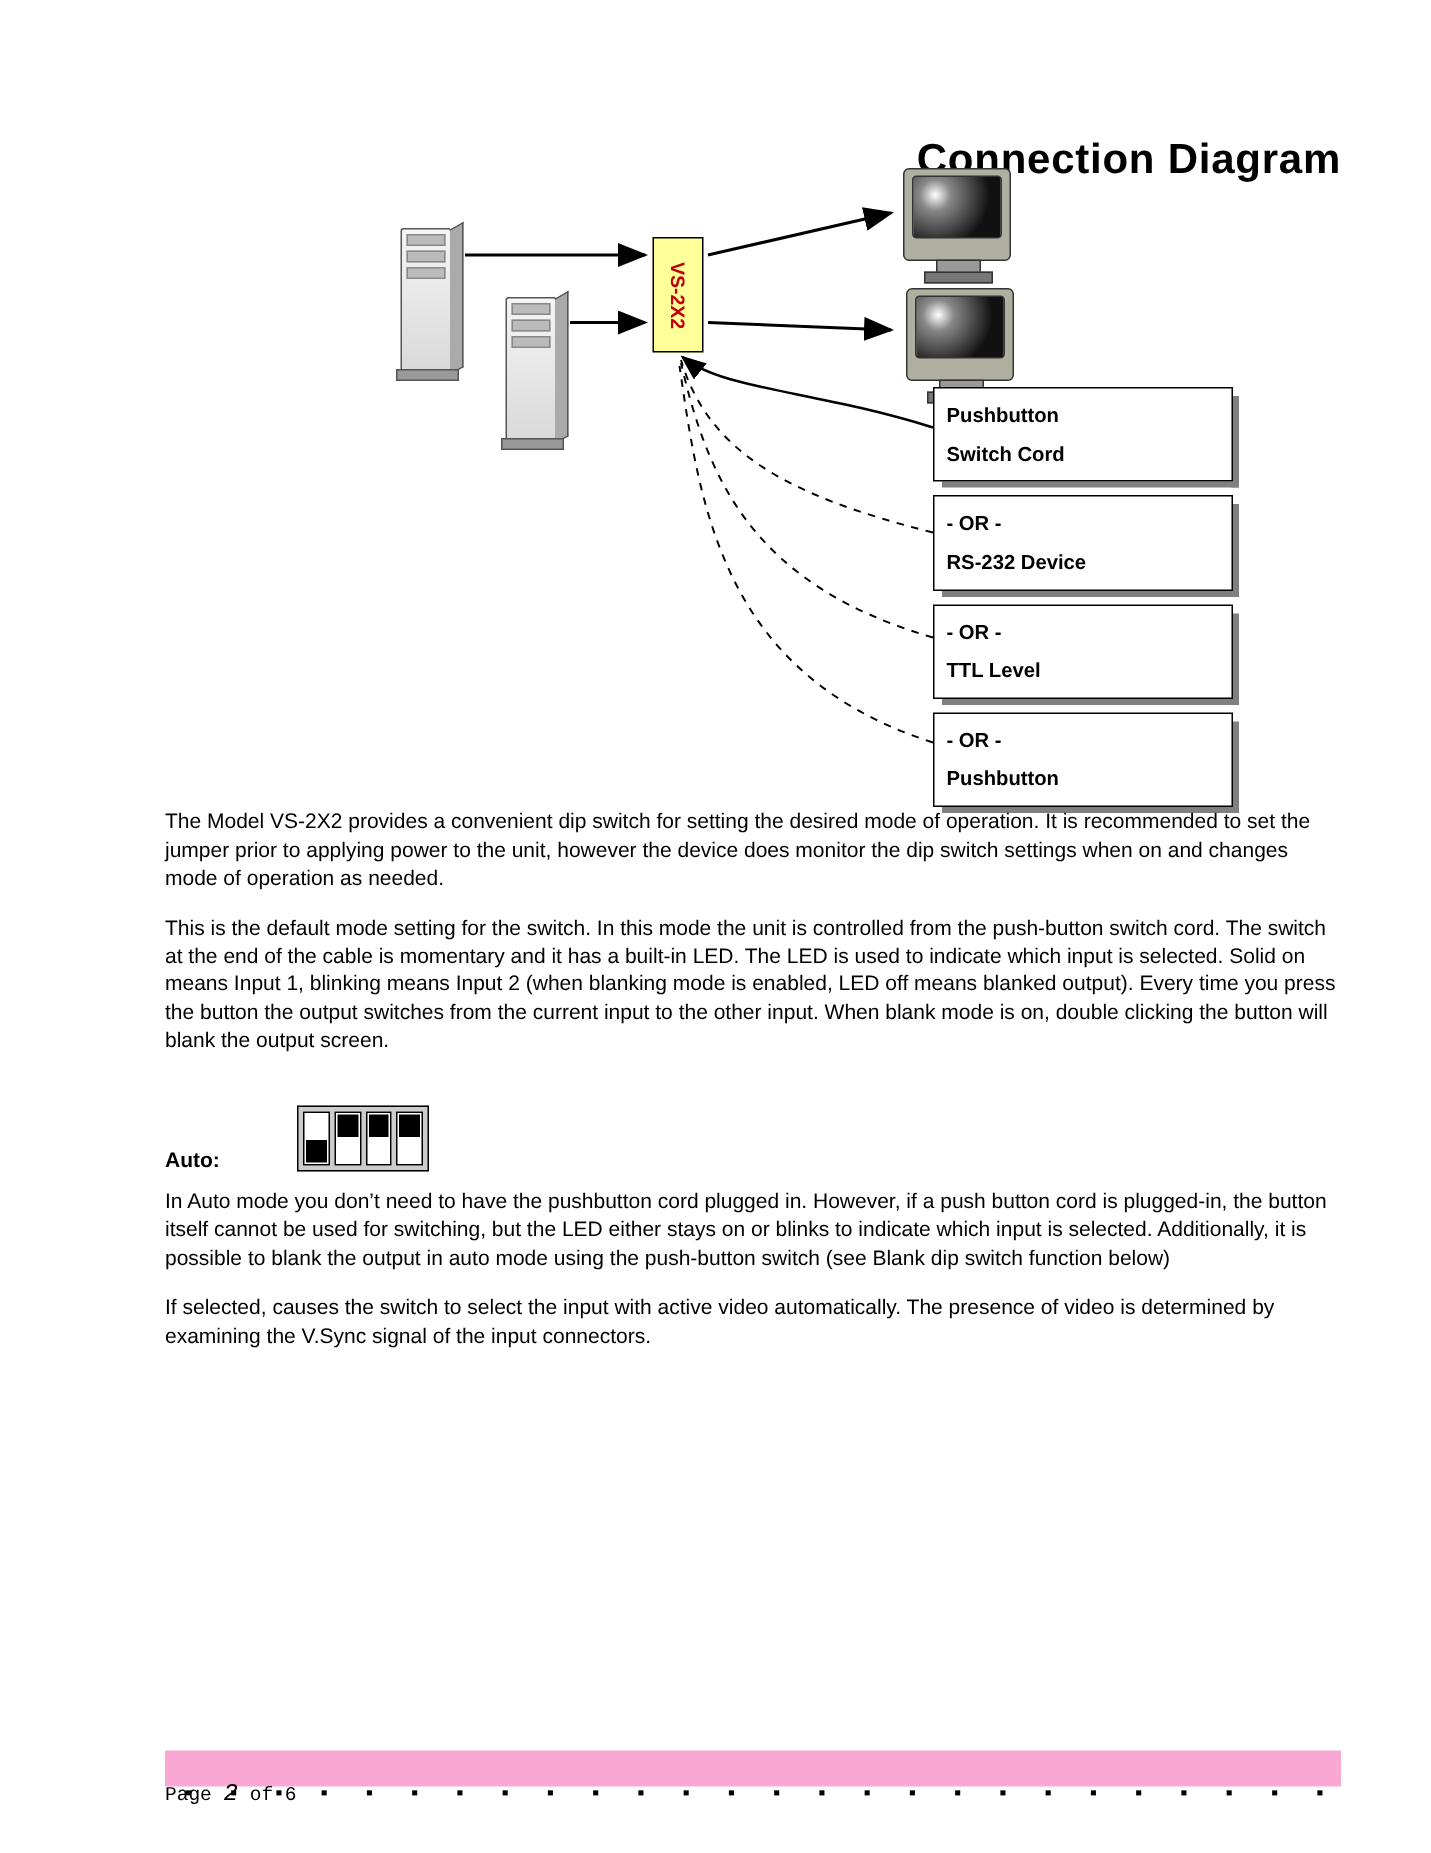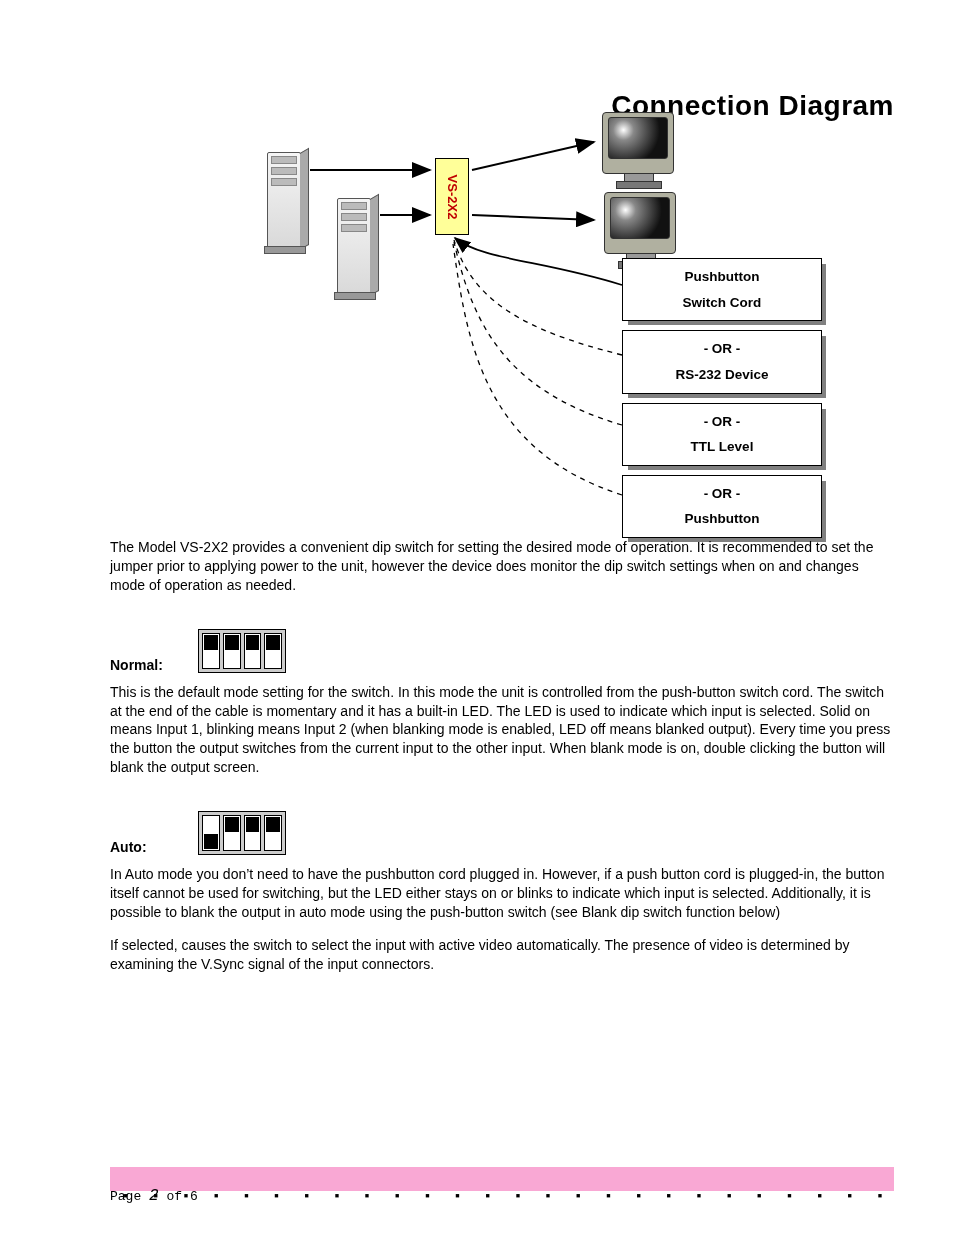--- a/index.html
+++ b/index.html
@@ -113,21 +113,20 @@
   .options {
     position: absolute;
     left: 450px;
     top: 128px;
     width: 200px;
   }
   .optbox {
     position: relative;
     background: #fff;
     border: 1.5px solid #000;
-    text-align: center;
     font-weight: bold;
     font-size: 13.5px;
     line-height: 1.9;
     padding: 5px 8px;
     margin-bottom: 9px;
   }
   .optbox::after {
     content: "";
     position: absolute;
     top: 5px; right: -5px; bottom: -5px; left: 5px;
@@ -292,37 +291,20 @@
       <path d="M 450 155 C 370 130, 310 130, 283 108" stroke="#000" stroke-width="1.7" fill="none" marker-end="url(#ah)"></path>
 
       <path d="M 450 225 C 350 200, 300 170, 282 110" stroke="#000" stroke-width="1.3" fill="none" stroke-dasharray="5 5"></path>
       <path d="M 450 295 C 330 260, 300 190, 282 112" stroke="#000" stroke-width="1.3" fill="none" stroke-dasharray="5 5"></path>
       <path d="M 450 365 C 310 320, 295 210, 281 114" stroke="#000" stroke-width="1.3" fill="none" stroke-dasharray="5 5"></path>
     </svg>
   </div>
 
   <div class="body-text">The Model VS-2X2 provides a convenient dip switch for setting the desired mode of operation. It is recommended to set the jumper prior to applying power to the unit, however the device does monitor the dip switch settings when on and changes mode of operation as needed.</div>
 
-  <div class="mode-row">
-    <div class="mode-label">Normal:</div>
-    <div class="dip" id="dip-normal">
-        <div class="sw up">
-          <div class="knob"></div>
-        </div>
-        <div class="sw up">
-          <div class="knob"></div>
-        </div>
-        <div class="sw up">
-          <div class="knob"></div>
-        </div>
-        <div class="sw up">
-          <div class="knob"></div>
-        </div>
-      </div>
-  </div>
   <div class="body-text">This is the default mode setting for the switch.  In this mode the unit is controlled from the push-button switch cord. The switch at the end of the cable is momentary and it has a built-in LED. The LED is used to indicate which input is selected. Solid on means Input 1, blinking means Input 2 (when blanking mode is enabled, LED  off means blanked output). Every time you press the button the output switches from the current input to the other input. When blank mode is on, double clicking the button will blank the output screen.</div>
 
   <div class="mode-row">
     <div class="mode-label">Auto:</div>
     <div class="dip" id="dip-auto">
         <div class="sw down">
           <div class="knob"></div>
         </div>
         <div class="sw up">
           <div class="knob"></div>

